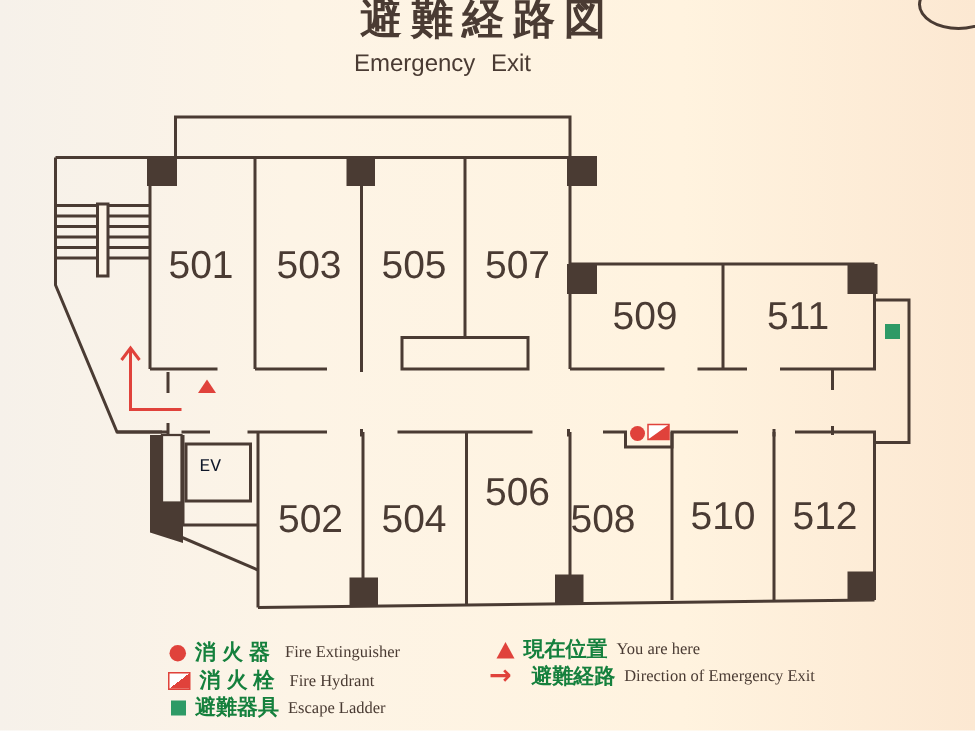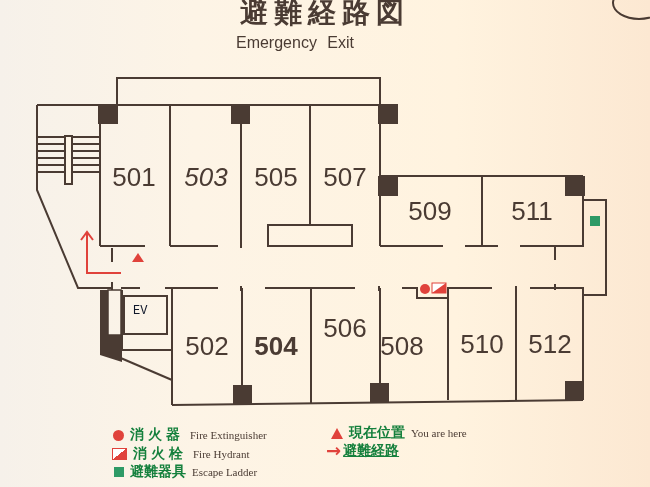--- a/index.html
+++ b/index.html
@@ -131,28 +131,28 @@
 
   <polygon points="138,253 132,262 144,262" fill="#e0423b"></polygon>
 
   <g stroke="#e0423b" stroke-width="2" fill="none">
     <polyline points="121,273 87,273 87,233"></polyline>
     <polyline points="81,240 87,232 93,240"></polyline>
   </g>
 </svg>
 
 <div class="room-label" style="left:134px;top:177px;">501</div>
-<div class="room-label" style="left:206px;top:177px;font-style:italic;">503</div>
+<div class="room-label" style="left:206px;top:177px;">503</div>
 <div class="room-label" style="left:276px;top:177px;">505</div>
 <div class="room-label" style="left:345px;top:177px;">507</div>
 <div class="room-label" style="left:430px;top:211px;">509</div>
 <div class="room-label" style="left:532px;top:211px;">511</div>
 
 <div class="room-label" style="left:207px;top:346px;">502</div>
-<div class="room-label" style="left:276px;top:346px;font-weight:bold;">504</div>
+<div class="room-label" style="left:276px;top:346px;">504</div>
 <div class="room-label" style="left:345px;top:328px;">506</div>
 <div class="room-label" style="left:402px;top:346px;">508</div>
 <div class="room-label" style="left:482px;top:344px;">510</div>
 <div class="room-label" style="left:550px;top:344px;">512</div>
 
 <div class="ev-label" style="left:133px;top:304px;">EV</div>
 
 <div class="legend">
   <div class="legend-row" style="left:113px;top:426px;">
     <span class="sym" style="width:11px;height:11px;border-radius:50%;background:#e0423b;"></span>
@@ -169,15 +169,16 @@
     <span class="legend-jp" style="letter-spacing:0;">避難器具</span>
     <span class="legend-en">Escape Ladder</span>
   </div>
   <div class="legend-row" style="left:331px;top:424px;">
     <span class="sym" style="width:0;height:0;border-left:6px solid transparent;border-right:6px solid transparent;border-bottom:11px solid #e0423b;"></span>
     <span class="legend-jp" style="letter-spacing:0;">現在位置</span>
     <span class="legend-en">You are here</span>
   </div>
   <div class="legend-row" style="left:326px;top:442px;">
     <span class="sym" style="color:#e0423b;font-size:18px;line-height:14px;font-weight:bold;">→</span>
-    <span class="legend-jp" style="letter-spacing:0;margin-left:2px;text-decoration:underline;">避難経路</span>
+    <span class="legend-jp" style="letter-spacing:0;margin-left:13px;">避難経路</span>
+    <span class="legend-en">Direction of Emergency Exit</span>
   </div>
 </div>
 
 </body></html>

